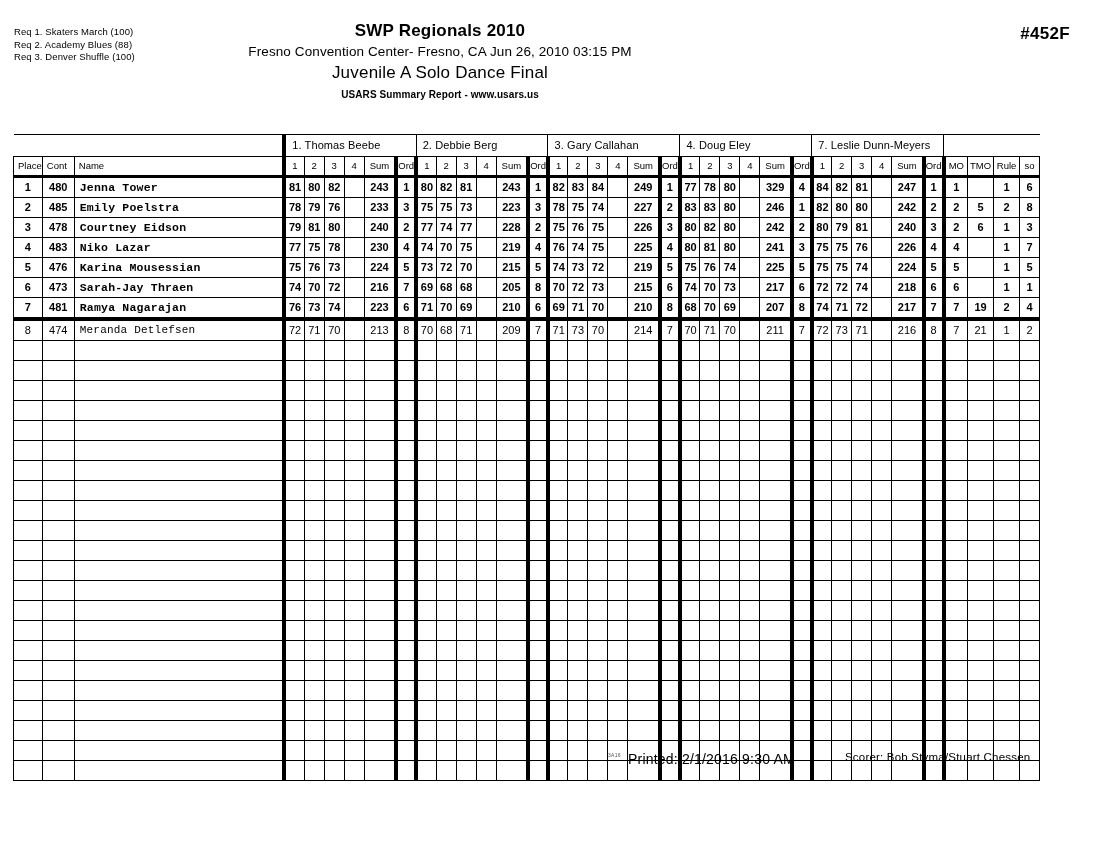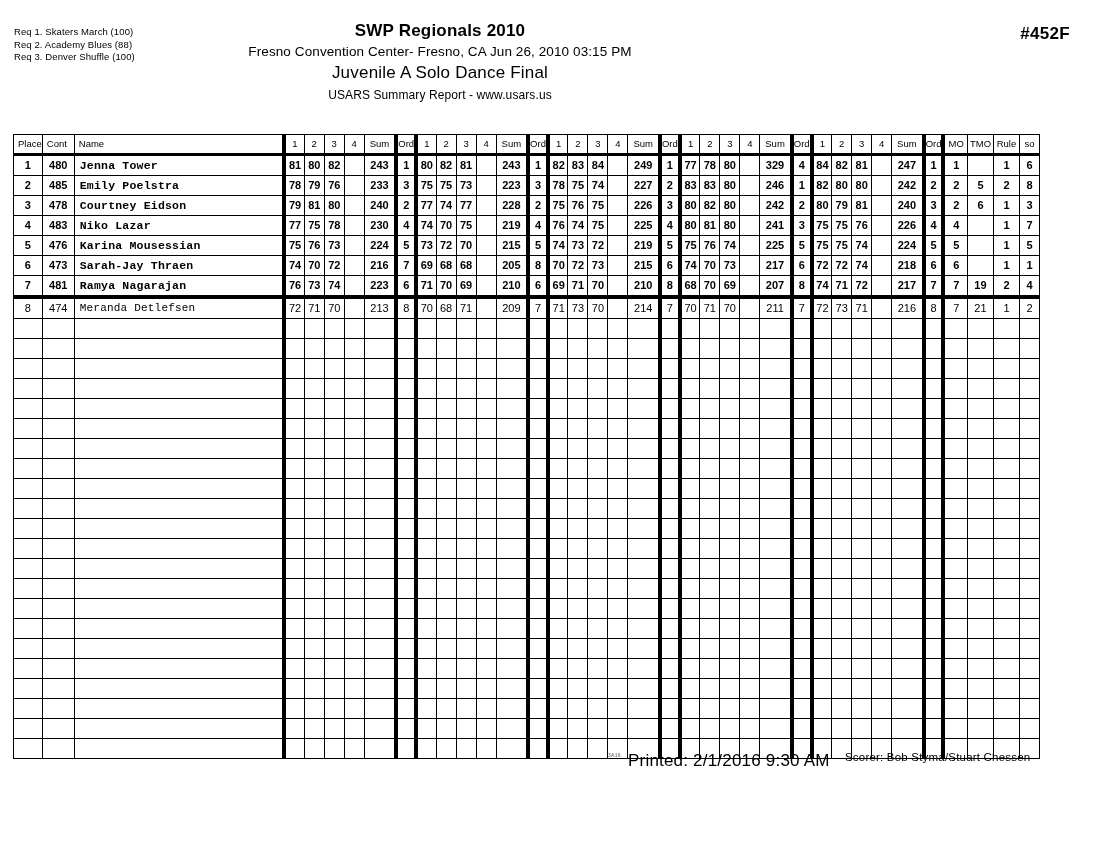--- a/index.html
+++ b/index.html
@@ -12,21 +12,21 @@
     overflow:hidden;
   }
   
   #reqs{position:absolute;left:14px;top:26px;font-size:9.5px;line-height:12.6px;letter-spacing:.1px;}
   #reqs .req-line{white-space:nowrap;}
   
   #hdr{position:absolute;left:0;top:20px;width:880px;text-align:center;}
   #hdr .t1{font-size:17px;font-weight:bold;line-height:22px;letter-spacing:.2px;}
   #hdr .t2{font-size:13.5px;line-height:19px;letter-spacing:.1px;}
   #hdr .t3{font-size:17px;font-weight:normal;line-height:24px;letter-spacing:.2px;}
-  #hdr .t4{font-size:12px;line-height:20px;letter-spacing:.1px;}
+  #hdr .t4{font-size:10px;line-height:20px;letter-spacing:.1px;font-weight:bold;}
   #evt{position:absolute;right:30px;top:24px;font-size:17px;font-weight:bold;letter-spacing:.3px;}
   
   #sheet{position:absolute;left:13px;top:134px;}
   table{border-collapse:collapse;table-layout:fixed;font-size:10.5px;}
   td,th{padding:0;margin:0;border:1px solid #000;text-align:center;vertical-align:middle;
         font-weight:normal;font-size:10.5px;line-height:1;overflow:hidden;white-space:nowrap;}
   
   tr.jname td{height:21px;border-top:1px solid #000;border-bottom:1px solid #000;}
   td.jn{text-align:left;padding-left:6px;font-size:11px;letter-spacing:.1px;}
   td.spacer{border:0;}
@@ -42,21 +42,21 @@
   td.ord{font-size:11px;}
   
   tr.bold td{font-weight:bold;}
   tr.bold td.name{font-size:11.5px;}
   
   .tl{border-left:4px solid #000 !important;}
   .tr-{border-right:4px solid #000 !important;}
   tr.cutline td{border-bottom:4px solid #000 !important;}
   tr.topline td{border-top:3px solid #000 !important;}
   #tiny{position:absolute;left:608px;top:752px;font-size:5px;color:#555;letter-spacing:.3px;}
-  #printed{position:absolute;left:628px;top:751px;font-size:17px;letter-spacing:.2px;}
+  #printed{position:absolute;left:628px;top:751px;font-size:14px;letter-spacing:.2px;}
   #scorer{position:absolute;left:845px;top:751px;font-size:11.5px;letter-spacing:.2px;}
 </style>
 </head>
 <body>
 
 <div id="reqs">
     <div class="req-line">Req  1.  Skaters March (100)</div>
     <div class="req-line">Req  2.  Academy Blues (88)</div>
     <div class="req-line">Req  3.  Denver Shuffle (100)</div>
   </div>
@@ -104,20 +104,29 @@
         <col style="width: 20px;">
         <col style="width: 20px;">
         <col style="width: 32px;">
         <col style="width: 19px;">
         <col style="width: 24px;">
         <col style="width: 26px;">
         <col style="width: 26px;">
         <col style="width: 20px;">
       </colgroup>
     <thead>
+      <tr class="jname" id="judge-name-row">
+          <td colspan="3" class="spacer"></td>
+          <td colspan="6" class="jn tl">1.  Thomas Beebe</td>
+          <td colspan="6" class="jn">2.  Debbie Berg</td>
+          <td colspan="6" class="jn">3.  Gary Callahan</td>
+          <td colspan="6" class="jn">4.  Doug Eley</td>
+          <td colspan="6" class="jn">7.  Leslie Dunn-Meyers</td>
+          <td colspan="4" class="spacer"></td>
+        </tr>
       <tr class="chead" id="col-head-row">
           <td class="hleft">Place</td>
           <td class="hleft">Cont</td>
           <td class="hleft">Name</td>
           <td class="tl">1</td>
           <td class="">2</td>
           <td class="">3</td>
           <td class="">4</td>
           <td class="">Sum</td>
           <td class="tl tr-">Ord</td>

